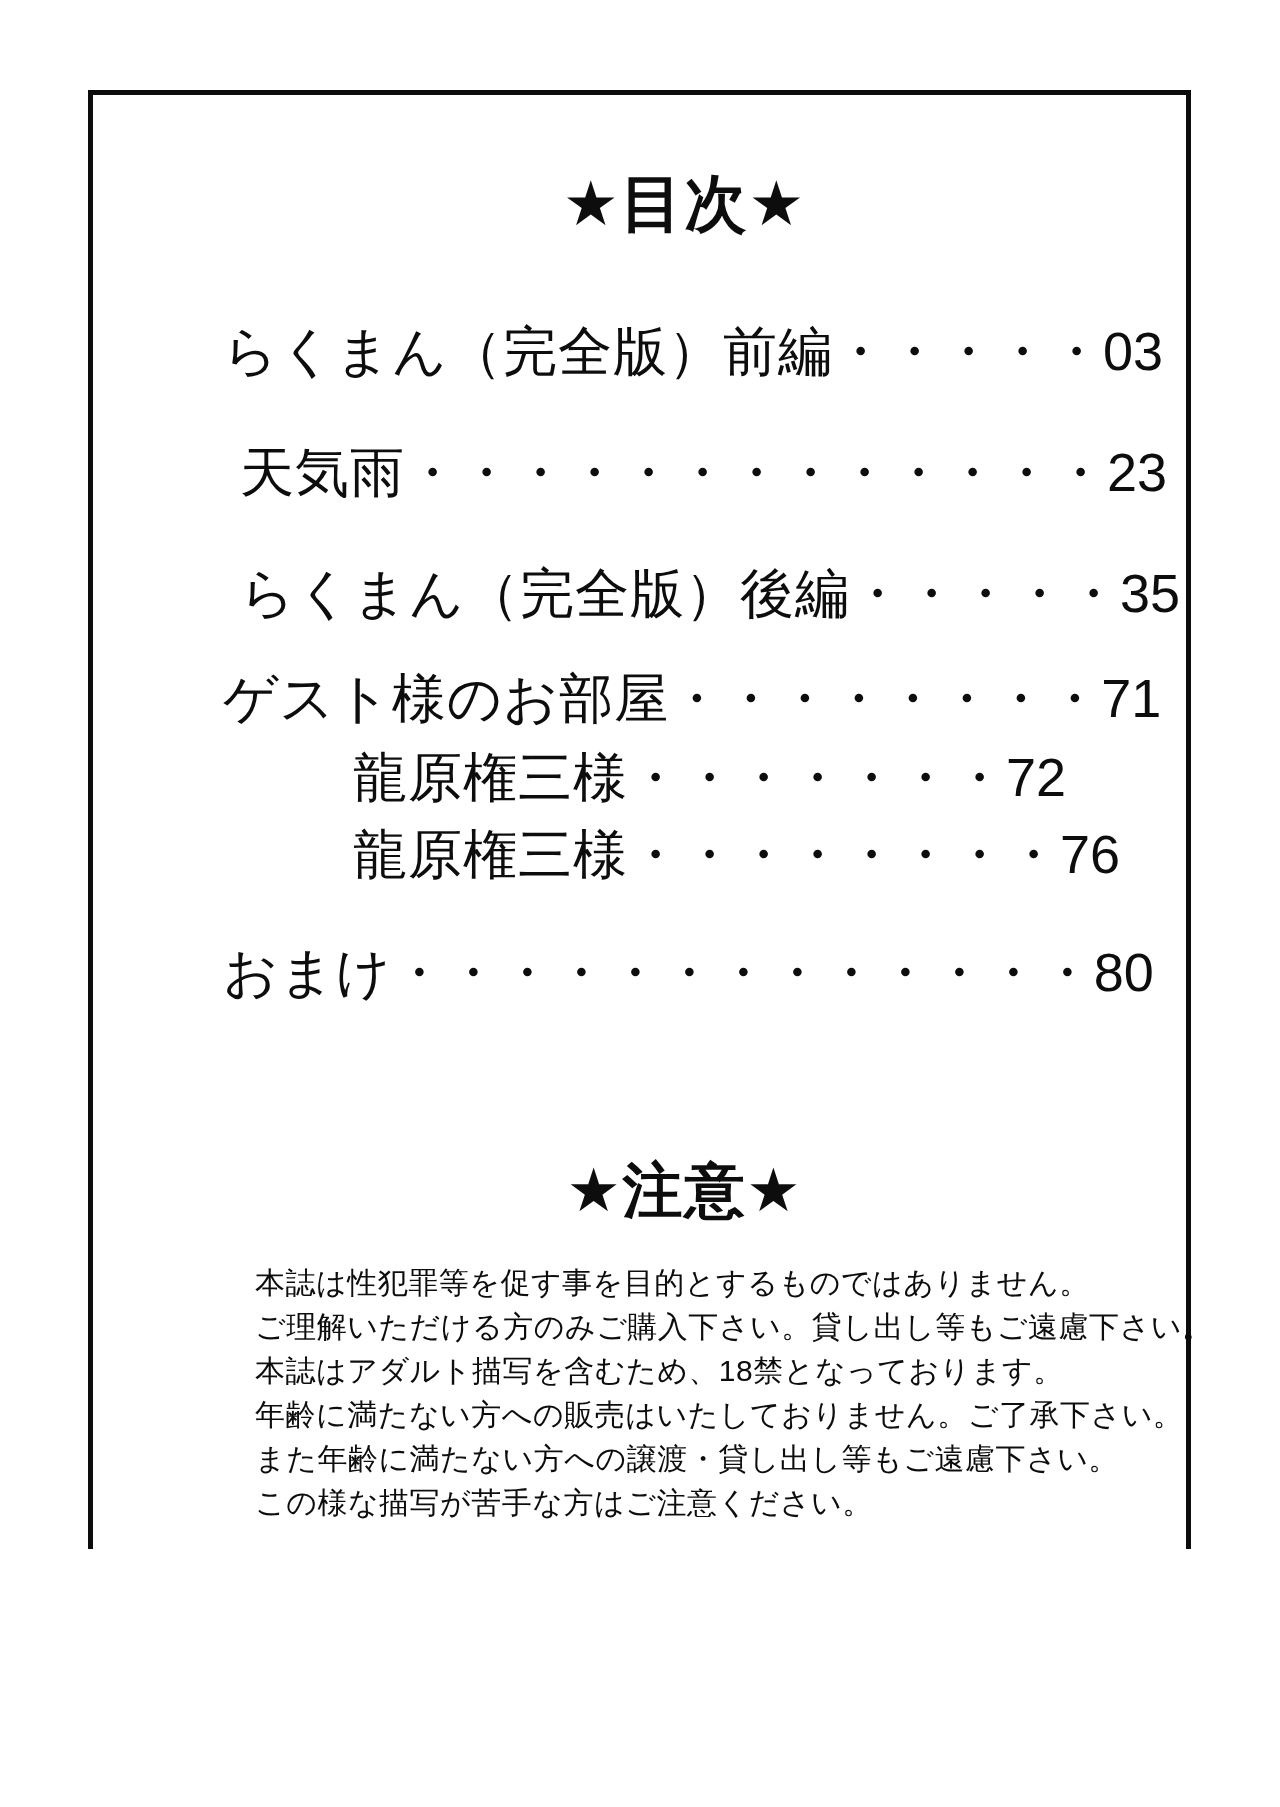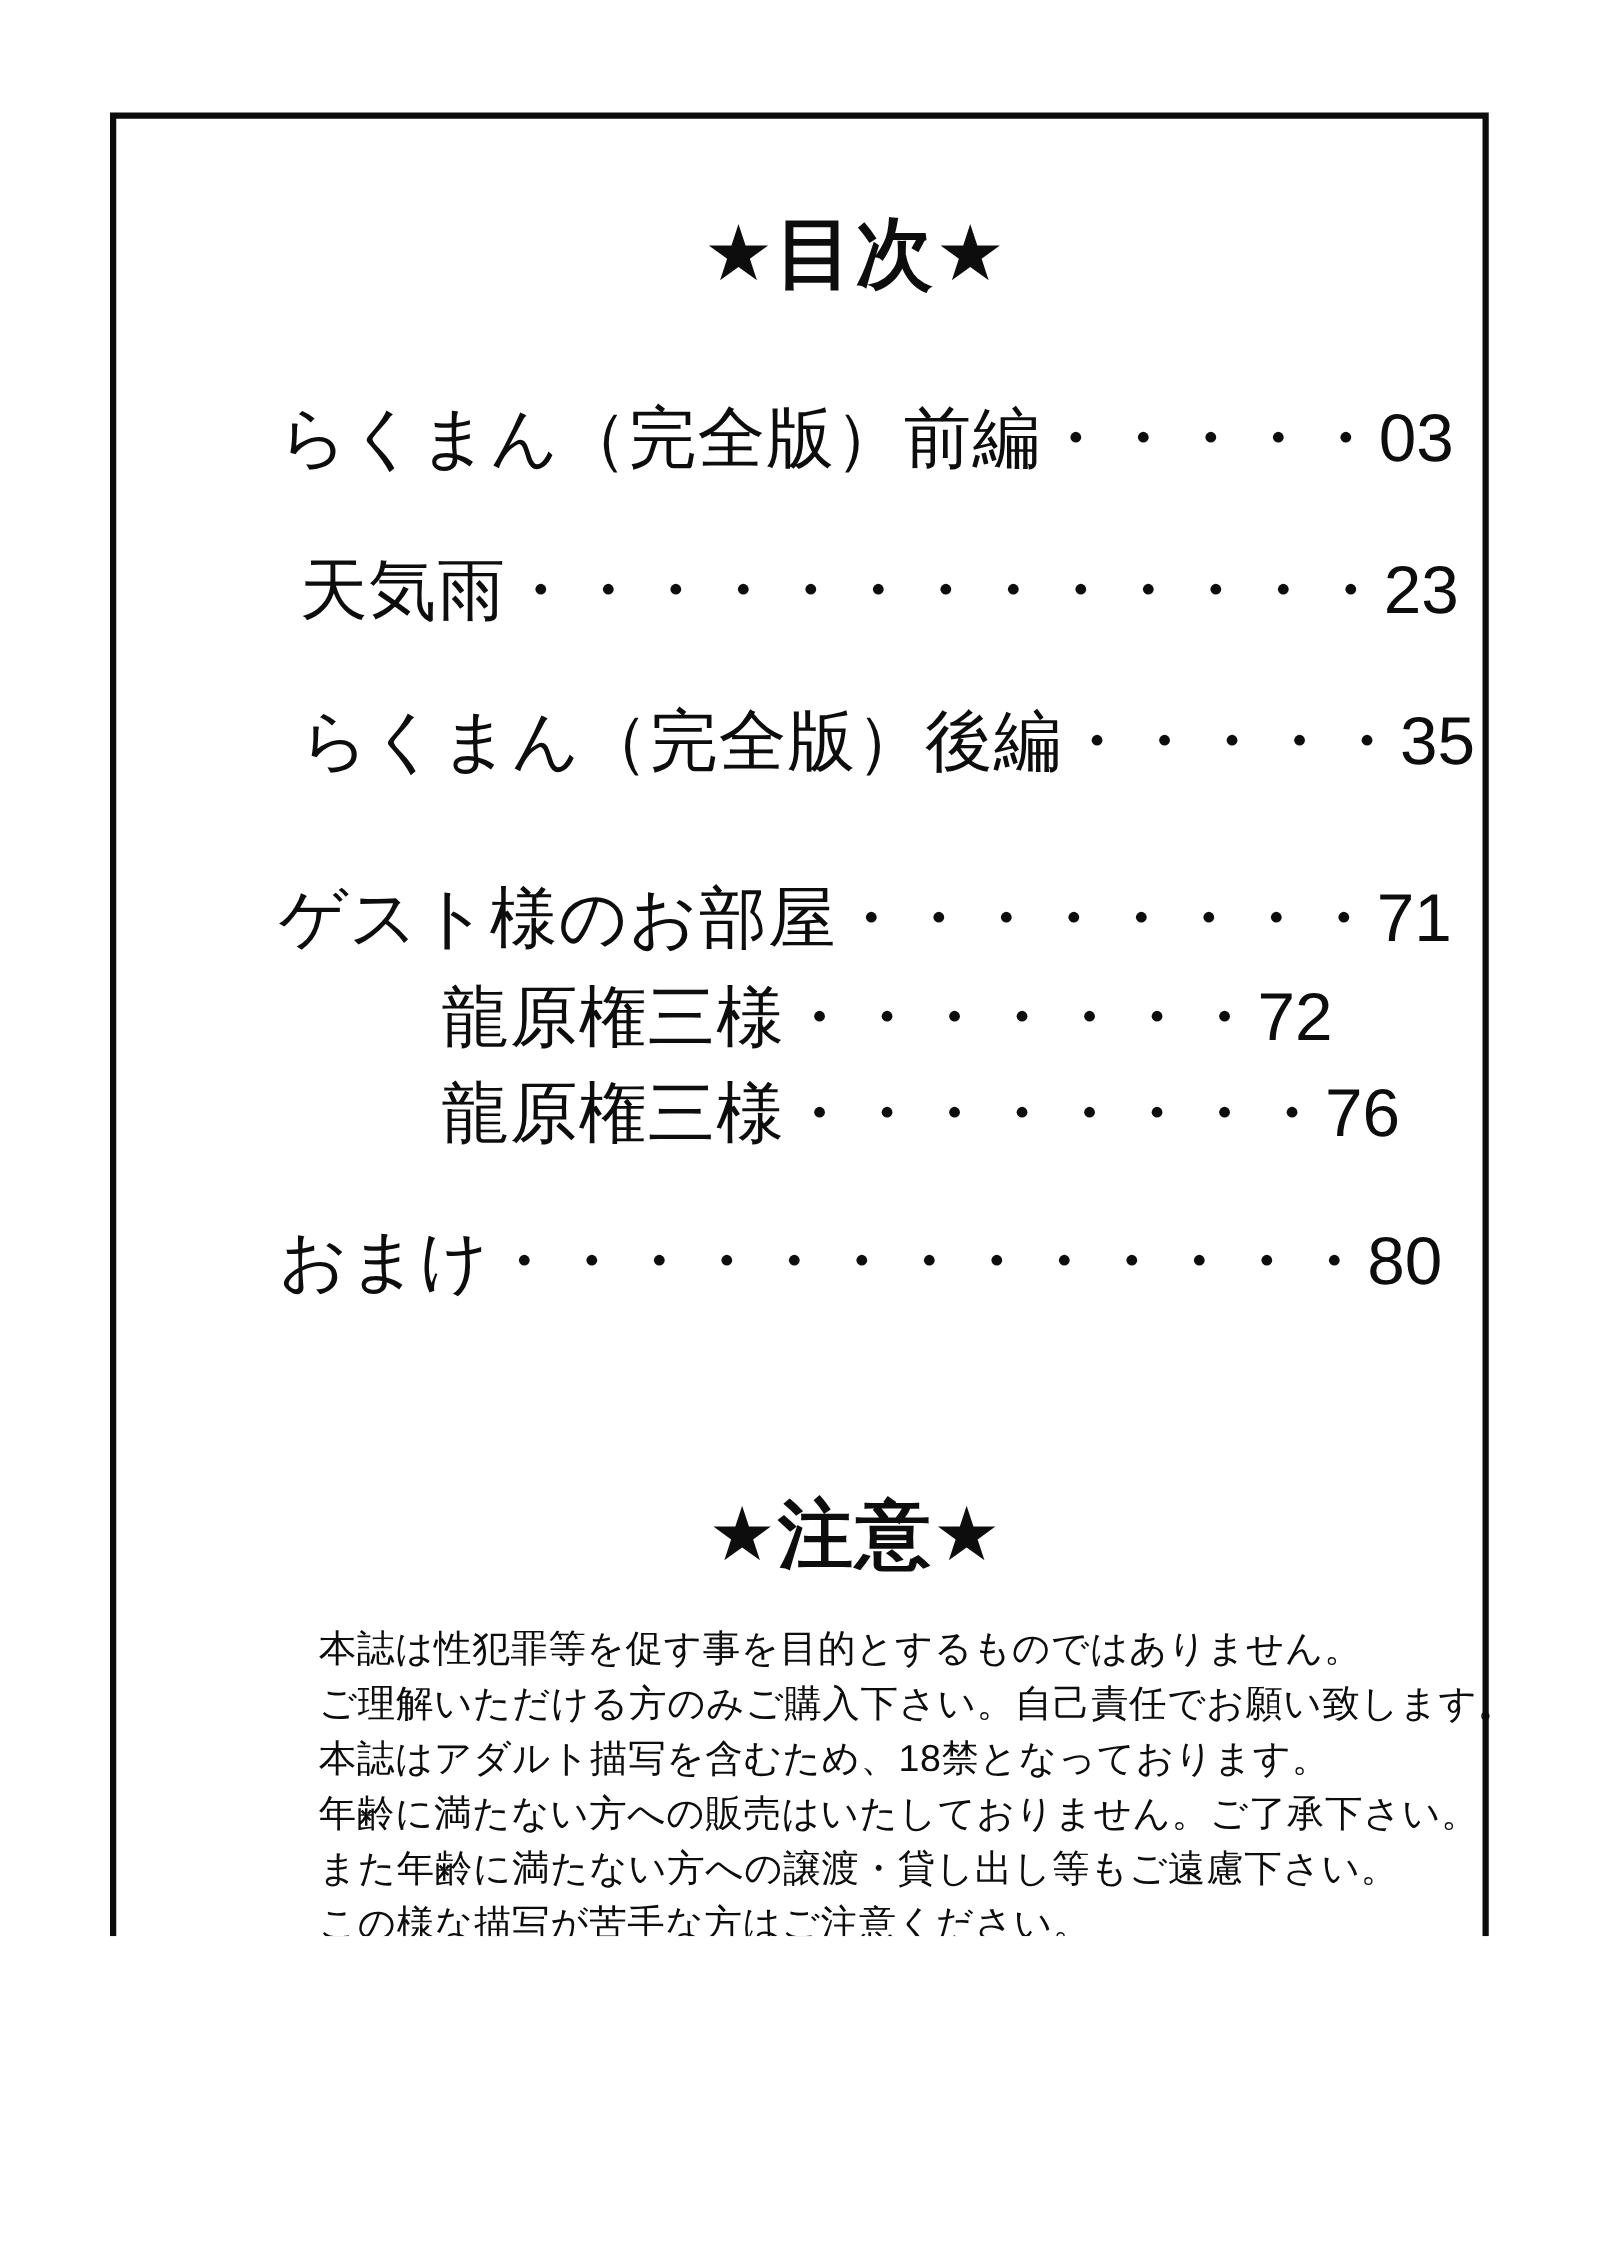--- a/index.html
+++ b/index.html
@@ -38,21 +38,21 @@
   .toc-row {
     font-size: 54px;
     line-height: 48px;
     letter-spacing: 1px;
     white-space: nowrap;
   }
   .toc-row.sub { margin-left: 130px; }
   .toc-row .dots { letter-spacing: 0; }
   .toc-row .pagenum { letter-spacing: 0; }
   .gap-main { margin-top: 73px; margin-left: 17px; }
-  .gap-main2 { margin-top: 94px; }
+  .gap-main2 { margin-top: 57px; }
   .gap-sub { margin-top: 31px; }
   .gap-sub2 { margin-top: 29px; }
   .gap-last { margin-top: 70px; }
   .notice-title {
     margin-top: 165px;
     text-align: center;
     font-size: 60px;
     font-weight: 600;
     letter-spacing: 2px;
     line-height: 1;
@@ -116,21 +116,21 @@
       <div class="toc-row gap-last">
         <span>おまけ</span><span class="dots">・・・・・・・・・・・・・</span><span class="pagenum">80</span>
       </div>
 
     </div>
 
     <h2 class="notice-title">★注意★</h2>
 
     <div class="notice-lines">
       <p>本誌は性犯罪等を促す事を目的とするものではありません。</p>
-      <p>ご理解いただける方のみご購入下さい。自己責任でお願い致します。</p>
+      <p>ご理解いただける方のみご購入下さい。貸し出し等もご遠慮下さい。</p>
       <p>本誌はアダルト描写を含むため、18禁となっております。</p>
       <p>年齢に満たない方への販売はいたしておりません。ご了承下さい。</p>
       <p>また年齢に満たない方への譲渡・貸し出し等もご遠慮下さい。</p>
       <p>この様な描写が苦手な方はご注意ください。</p>
     </div>
 
   </div>
 
   <div class="page-number">02</div>
 </div>

